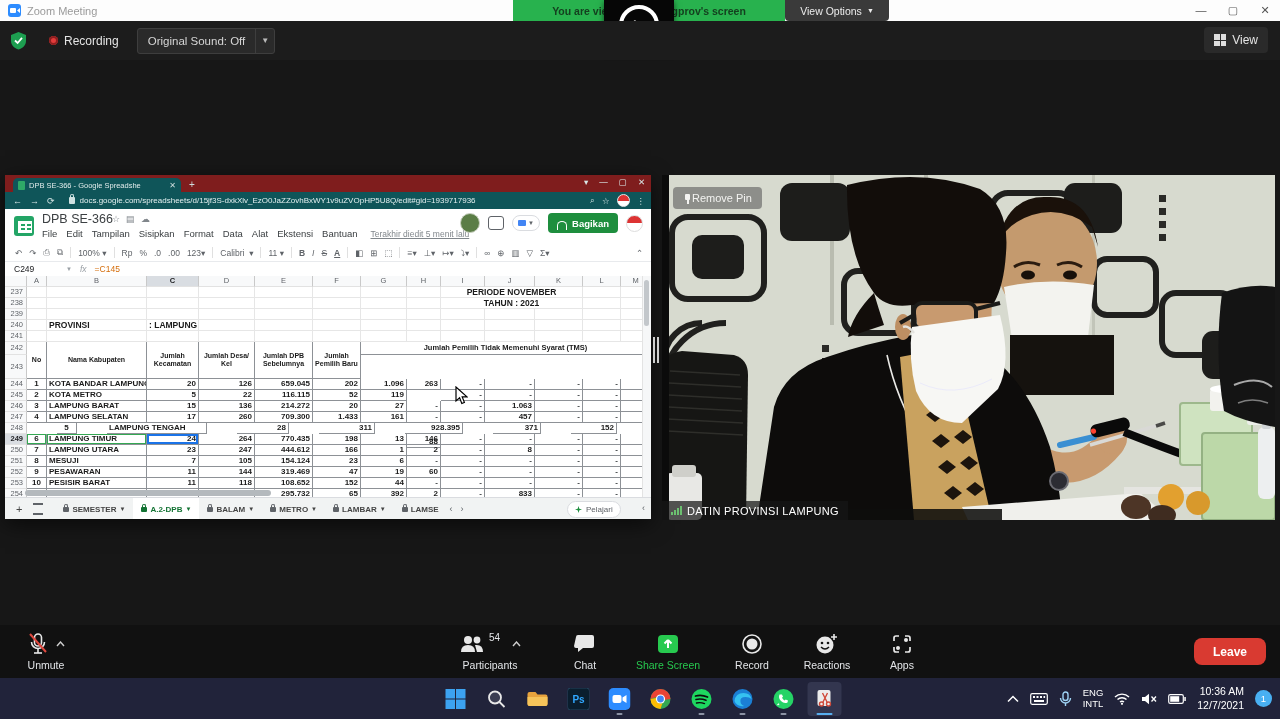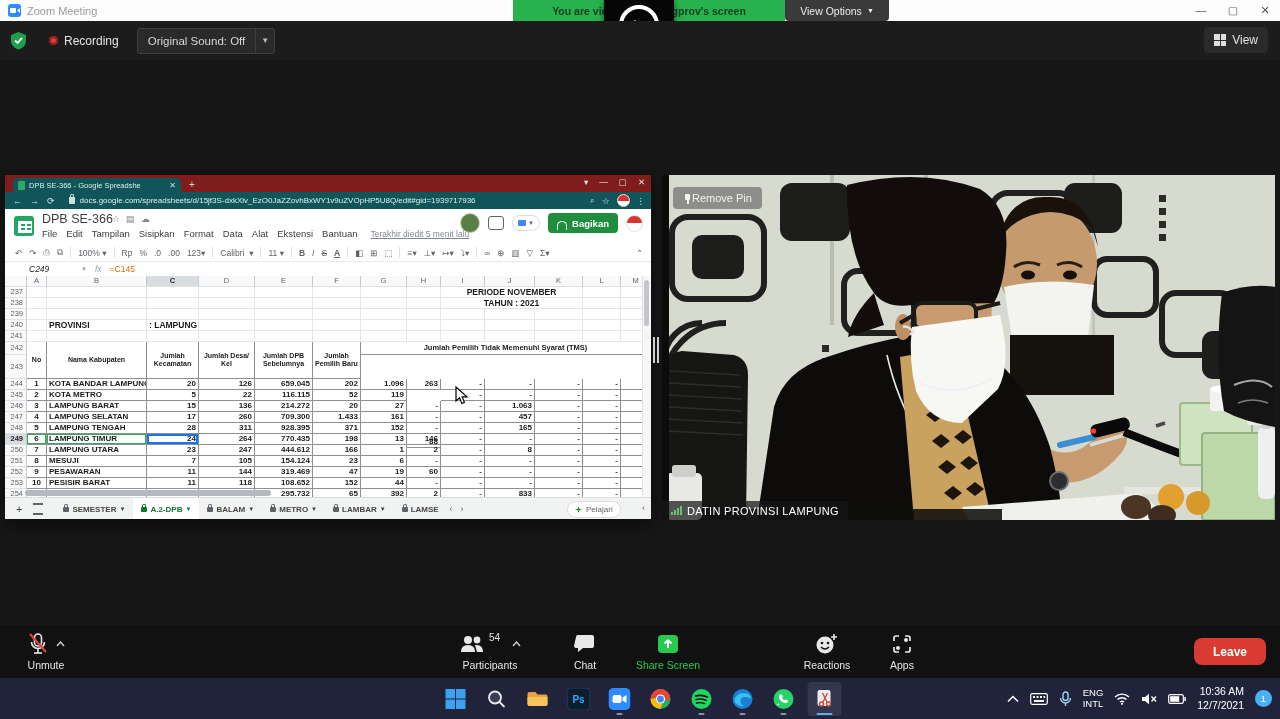--- a/index.html
+++ b/index.html
@@ -67,21 +67,21 @@
   #meet-pill b{font-size:6px;color:#5f6368;}
   #share-btn{height:20px;padding:0 9px;background:#1e8e3e;border-radius:4px;display:flex;align-items:center;gap:5px;color:#fff;font-size:9.5px;font-weight:700;}
   #share-btn .pi{width:8px;height:8px;border:1.5px solid #fff;border-radius:50% 50% 0 0;border-bottom:none;position:relative;top:2px;}
   #flag-av2{width:15px;height:15px;border-radius:50%;background:linear-gradient(#d33 50%,#fff 50%);border:1px solid #ddd;}
   #toolbar{left:0;top:69px;width:646px;height:18px;background:#fff;border-bottom:1px solid #e8eaed;display:flex;align-items:center;
      font-size:8.5px;color:#5f6368;gap:7px;padding-left:10px;box-sizing:border-box;}
   #toolbar .sep{width:1px;height:11px;background:#e0e0e0;}
   #toolbar b{font-weight:700;}
   #toolbar .u{text-decoration:underline;}
   #formulabar{left:0;top:87px;width:646px;height:14px;background:#fff;border-bottom:1px solid #e0e0e0;display:flex;align-items:center;font-size:8.5px;color:#202124;}
-  #namebox{width:52px;padding-left:24px;font-style:italic;}
+  #namebox{width:52px;padding-left:9px;}
   #fxlbl{font-style:italic;color:#9aa0a6;margin:0 8px;}
   #formula-text{color:#d56e0c;}
   #grid{left:0;top:101px;width:646px;height:221px;background:#fff;overflow:hidden;}
   .grow{display:flex;}
   .gcell{box-sizing:border-box;flex:none;display:flex;align-items:center;padding:0 2px;overflow:hidden;white-space:nowrap;
      font:700 8px/1 "Liberation Sans",sans-serif;color:#1b1b1b;background:transparent;}
   .lt{border-right:1px solid #e6e6e6;border-bottom:1px solid #e6e6e6;}
   .tc{border-right:1px solid #8d9196;border-bottom:1px solid #8d9196;}
   .gut{background:#f8f9fa;color:#5f6368;font:400 7.5px/1 "Liberation Sans",sans-serif;justify-content:flex-end;padding:0 3px;
      border-right:1px solid #c9c9c9;border-bottom:1px solid #e2e2e2;}
@@ -476,21 +476,21 @@
           <div class="gcell tc num" style="width: 58px; height: 11px;">709.300</div>
           <div class="gcell tc num" style="width: 48px; height: 11px;">1.433</div>
           <div class="gcell tc num" style="width: 46px; height: 11px;">161</div>
           <div class="gcell tc num dash" style="width: 34px; height: 11px;">-</div>
           <div class="gcell tc num dash" style="width: 44px; height: 11px;">-</div>
           <div class="gcell tc num" style="width: 50px; height: 11px;">457</div>
           <div class="gcell tc num dash" style="width: 48px; height: 11px;">-</div>
           <div class="gcell tc num dash" style="width: 38px; height: 11px;">-</div>
           <div class="gcell tc num dash" style="width: 30px; height: 11px;">-</div>
         </div>
-        <div class="grow" style="height: 11px;">
+        <div class="grow" style="height: 11px; gap: 30px;">
           <div class="gcell gut" style="width: 22px; height: 11px;">248</div>
           <div class="gcell tc ctr" style="width: 20px; height: 11px;">5</div>
           <div class="gcell tc " style="width: 100px; height: 11px;">LAMPUNG TENGAH</div>
           <div class="gcell tc num" style="width: 52px; height: 11px;">28</div>
           <div class="gcell tc num" style="width: 56px; height: 11px;">311</div>
           <div class="gcell tc num" style="width: 58px; height: 11px;">928.395</div>
           <div class="gcell tc num" style="width: 48px; height: 11px;">371</div>
           <div class="gcell tc num" style="width: 46px; height: 11px;">152</div>
           <div class="gcell tc num dash" style="width: 34px; height: 11px;">-</div>
           <div class="gcell tc num dash" style="width: 44px; height: 11px;">-</div>
@@ -825,20 +825,29 @@
     </div>
     <div class="ctrl green" style="left:668px;">
       <div class="iconrow">
         <svg width="22" height="20" viewBox="0 0 22 20">
           <rect x="1" y="1" width="20" height="18" rx="4" fill="#27c94f"></rect>
           <path d="M11 14 V6 M11 6 L7.5 9.5 M11 6 L14.5 9.5" stroke="#fff" stroke-width="2" fill="none"></path>
         </svg>
       </div>
       <div class="lbl">Share Screen</div>
     </div>
+    <div class="ctrl" style="left:752px;">
+      <div class="iconrow">
+        <svg width="22" height="22" viewBox="0 0 22 22">
+          <circle cx="11" cy="11" r="9" fill="none" stroke="#e8e8e8" stroke-width="1.6"></circle>
+          <circle cx="11" cy="11" r="5.5" fill="#e8e8e8"></circle>
+        </svg>
+      </div>
+      <div class="lbl">Record</div>
+    </div>
     <div class="ctrl" style="left:827px;">
       <div class="iconrow">
         <svg width="24" height="22" viewBox="0 0 24 22">
           <circle cx="10" cy="12" r="8.5" fill="#e8e8e8"></circle>
           <circle cx="7" cy="10" r="1.3" fill="#111"></circle>
           <circle cx="13" cy="10" r="1.3" fill="#111"></circle>
           <path d="M6 14 q4 4 8 0" stroke="#111" stroke-width="1.4" fill="none"></path>
           <path d="M19 1 v6 M16 4 h6" stroke="#e8e8e8" stroke-width="1.6"></path>
         </svg>
       </div>

